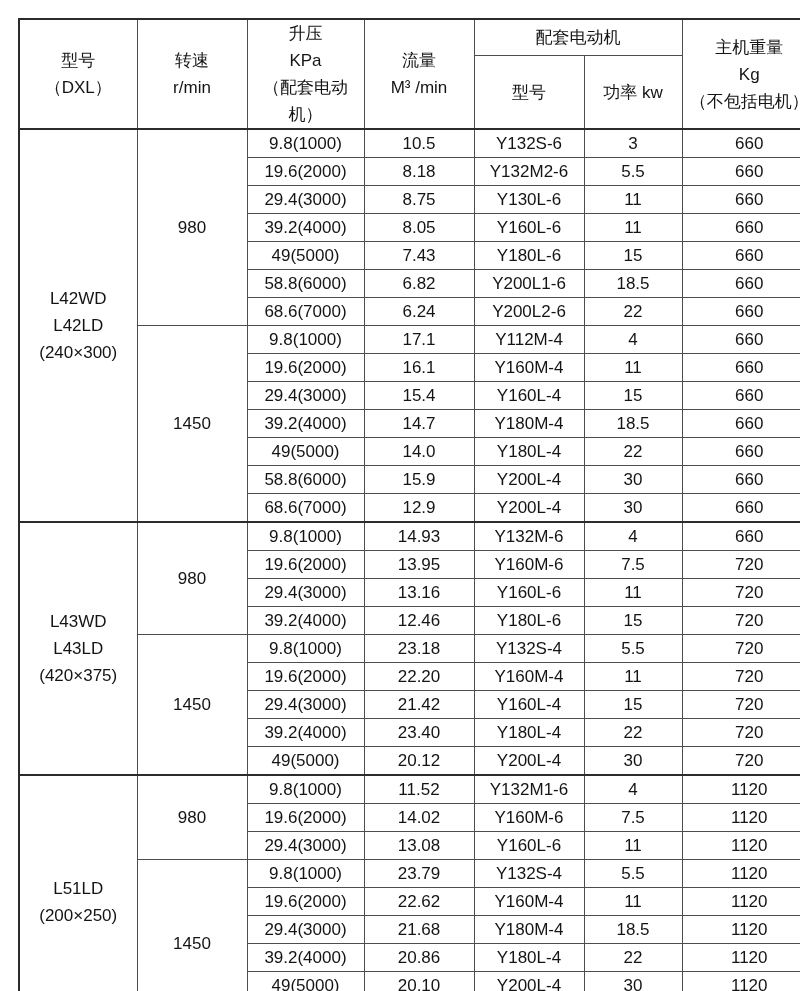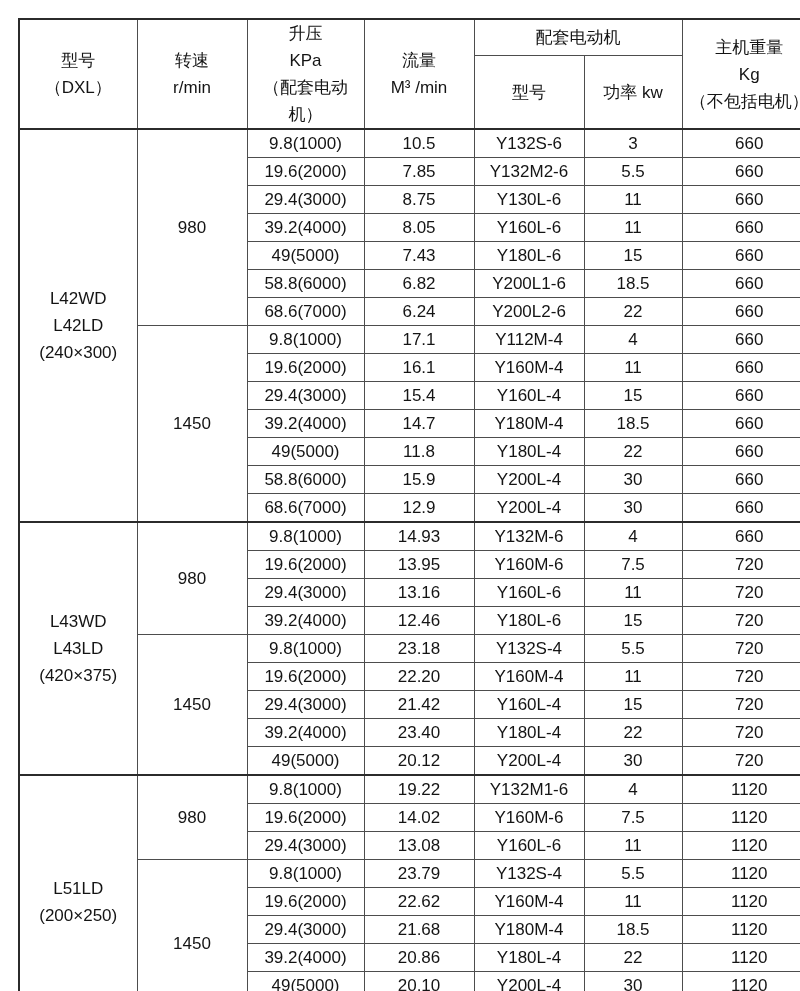--- a/index.html
+++ b/index.html
@@ -79,21 +79,21 @@
 (240×300)</td>
           <td data-name="speed-cell" rowspan="7">980</td>
           <td data-name="pressure-cell">9.8(1000)</td>
           <td data-name="flow-cell">10.5</td>
           <td data-name="motor-model-cell">Y132S-6</td>
           <td data-name="motor-power-cell">3</td>
           <td data-name="weight-cell">660</td>
         </tr>
         <tr data-name="table-row">
           <td data-name="pressure-cell">19.6(2000)</td>
-          <td data-name="flow-cell">7.85</td>
+          <td data-name="flow-cell">8.18</td>
           <td data-name="motor-model-cell">Y132M2-6</td>
           <td data-name="motor-power-cell">5.5</td>
           <td data-name="weight-cell">660</td>
         </tr>
         <tr data-name="table-row">
           <td data-name="pressure-cell">29.4(3000)</td>
           <td data-name="flow-cell">8.75</td>
           <td data-name="motor-model-cell">Y130L-6</td>
           <td data-name="motor-power-cell">11</td>
           <td data-name="weight-cell">660</td>
@@ -150,21 +150,21 @@
         </tr>
         <tr data-name="table-row">
           <td data-name="pressure-cell">39.2(4000)</td>
           <td data-name="flow-cell">14.7</td>
           <td data-name="motor-model-cell">Y180M-4</td>
           <td data-name="motor-power-cell">18.5</td>
           <td data-name="weight-cell">660</td>
         </tr>
         <tr data-name="table-row">
           <td data-name="pressure-cell">49(5000)</td>
-          <td data-name="flow-cell">11.8</td>
+          <td data-name="flow-cell">14.0</td>
           <td data-name="motor-model-cell">Y180L-4</td>
           <td data-name="motor-power-cell">22</td>
           <td data-name="weight-cell">660</td>
         </tr>
         <tr data-name="table-row">
           <td data-name="pressure-cell">58.8(6000)</td>
           <td data-name="flow-cell">15.9</td>
           <td data-name="motor-model-cell">Y200L-4</td>
           <td data-name="motor-power-cell">30</td>
           <td data-name="weight-cell">660</td>
@@ -242,21 +242,21 @@
           <td data-name="flow-cell">20.12</td>
           <td data-name="motor-model-cell">Y200L-4</td>
           <td data-name="motor-power-cell">30</td>
           <td data-name="weight-cell">720</td>
         </tr>
         <tr data-name="table-row" class="section-start group-start">
           <td data-name="model-cell" rowspan="9">L51LD
 (200×250)</td>
           <td data-name="speed-cell" rowspan="3">980</td>
           <td data-name="pressure-cell">9.8(1000)</td>
-          <td data-name="flow-cell">19.22</td>
+          <td data-name="flow-cell">11.52</td>
           <td data-name="motor-model-cell">Y132M1-6</td>
           <td data-name="motor-power-cell">4</td>
           <td data-name="weight-cell">1120</td>
         </tr>
         <tr data-name="table-row">
           <td data-name="pressure-cell">19.6(2000)</td>
           <td data-name="flow-cell">14.02</td>
           <td data-name="motor-model-cell">Y160M-6</td>
           <td data-name="motor-power-cell">7.5</td>
           <td data-name="weight-cell">1120</td>

